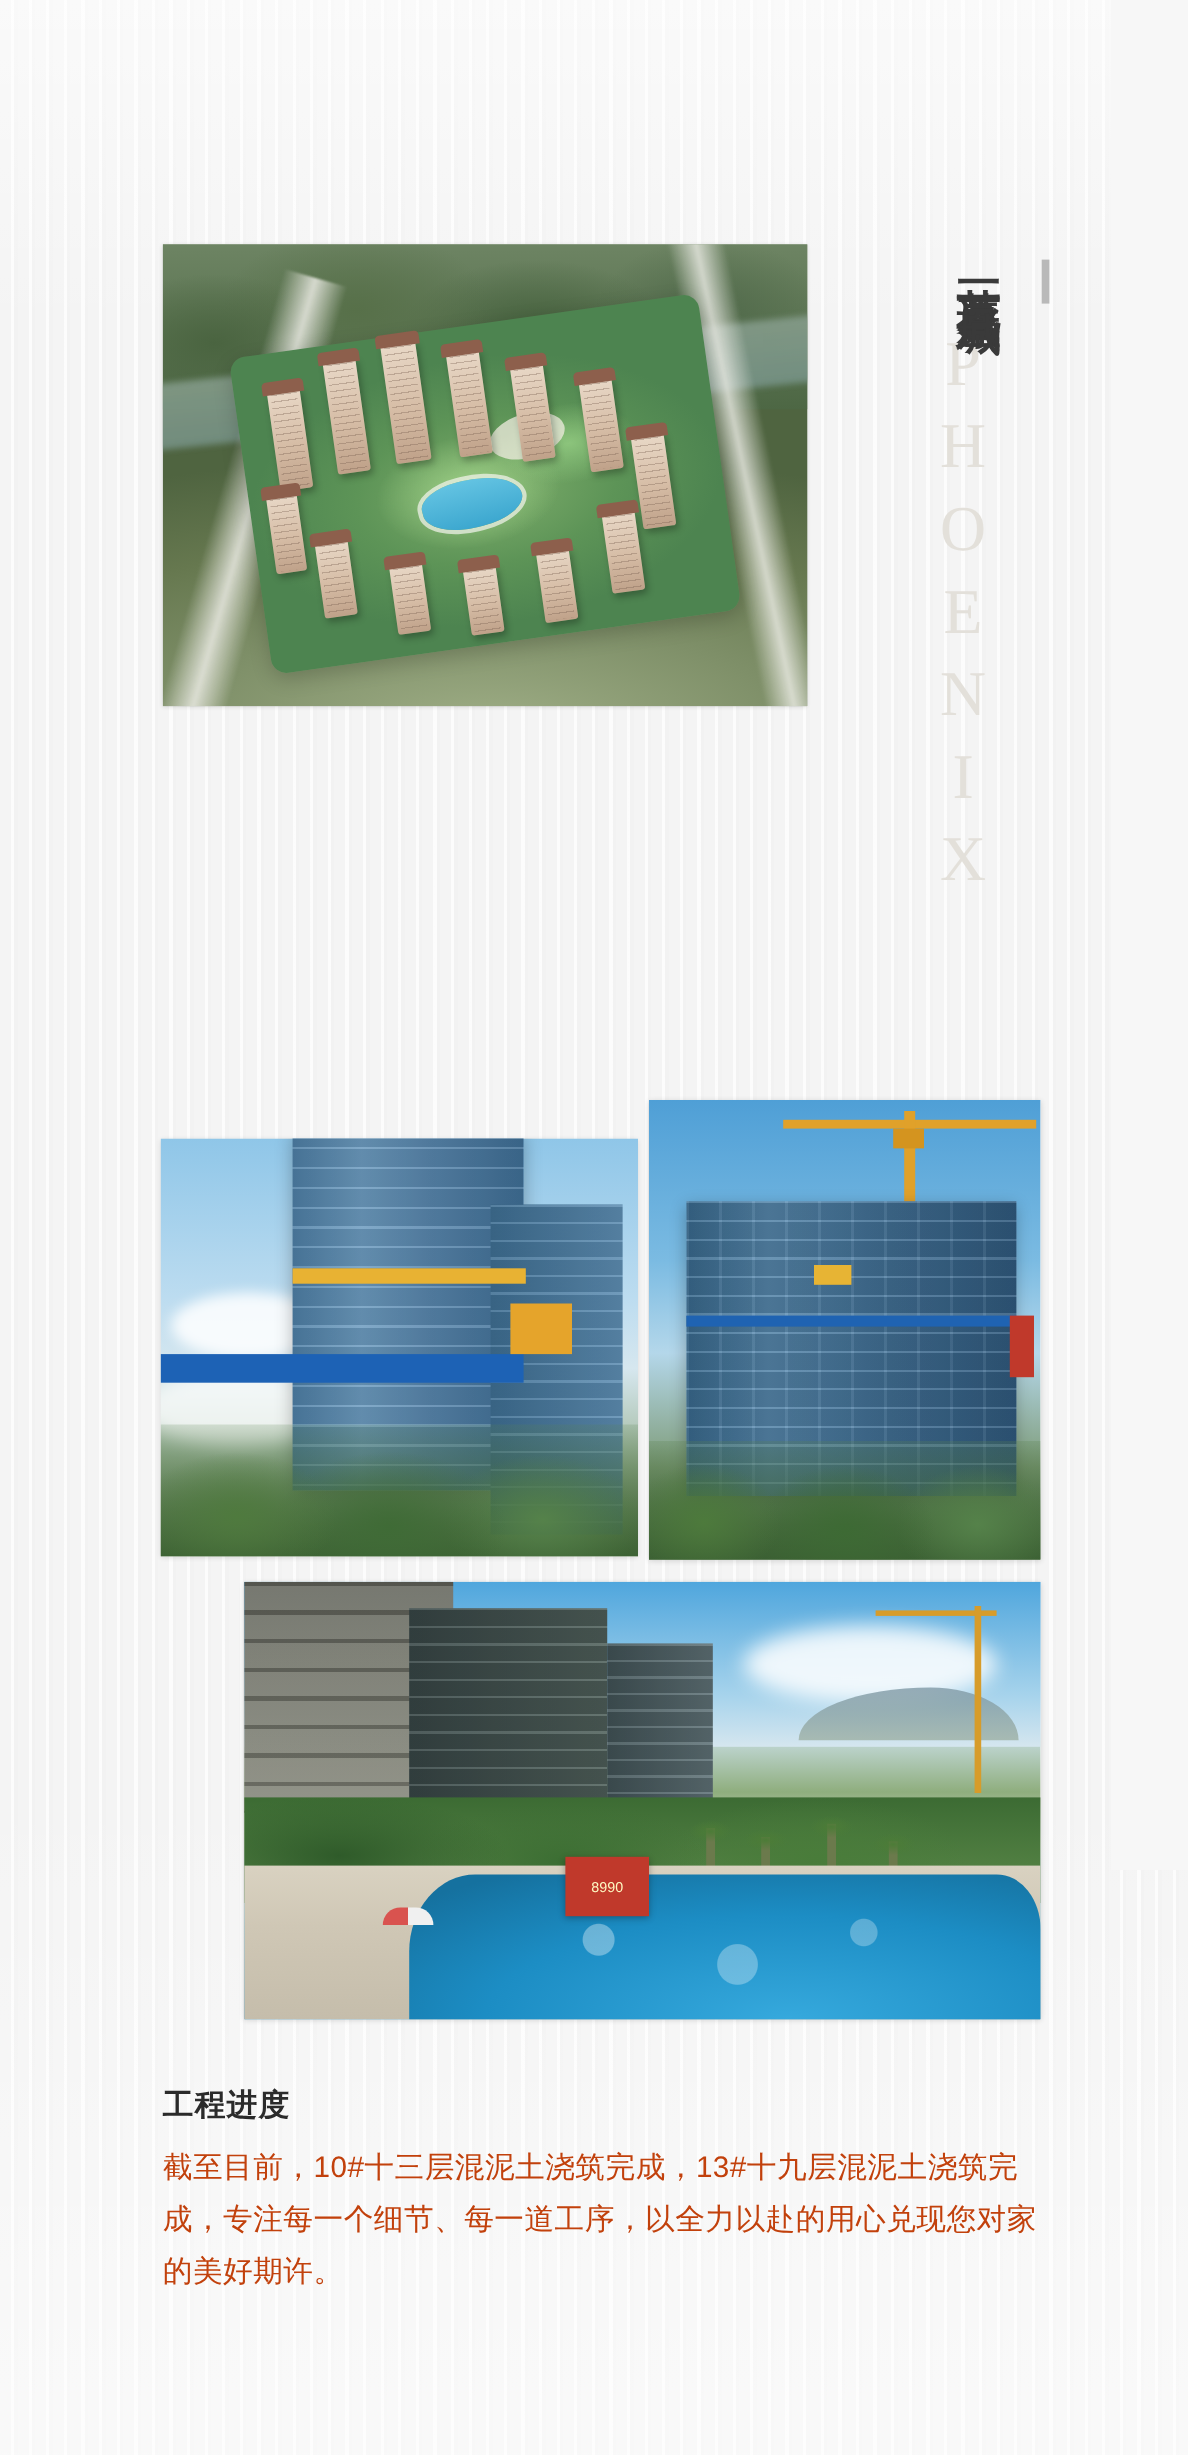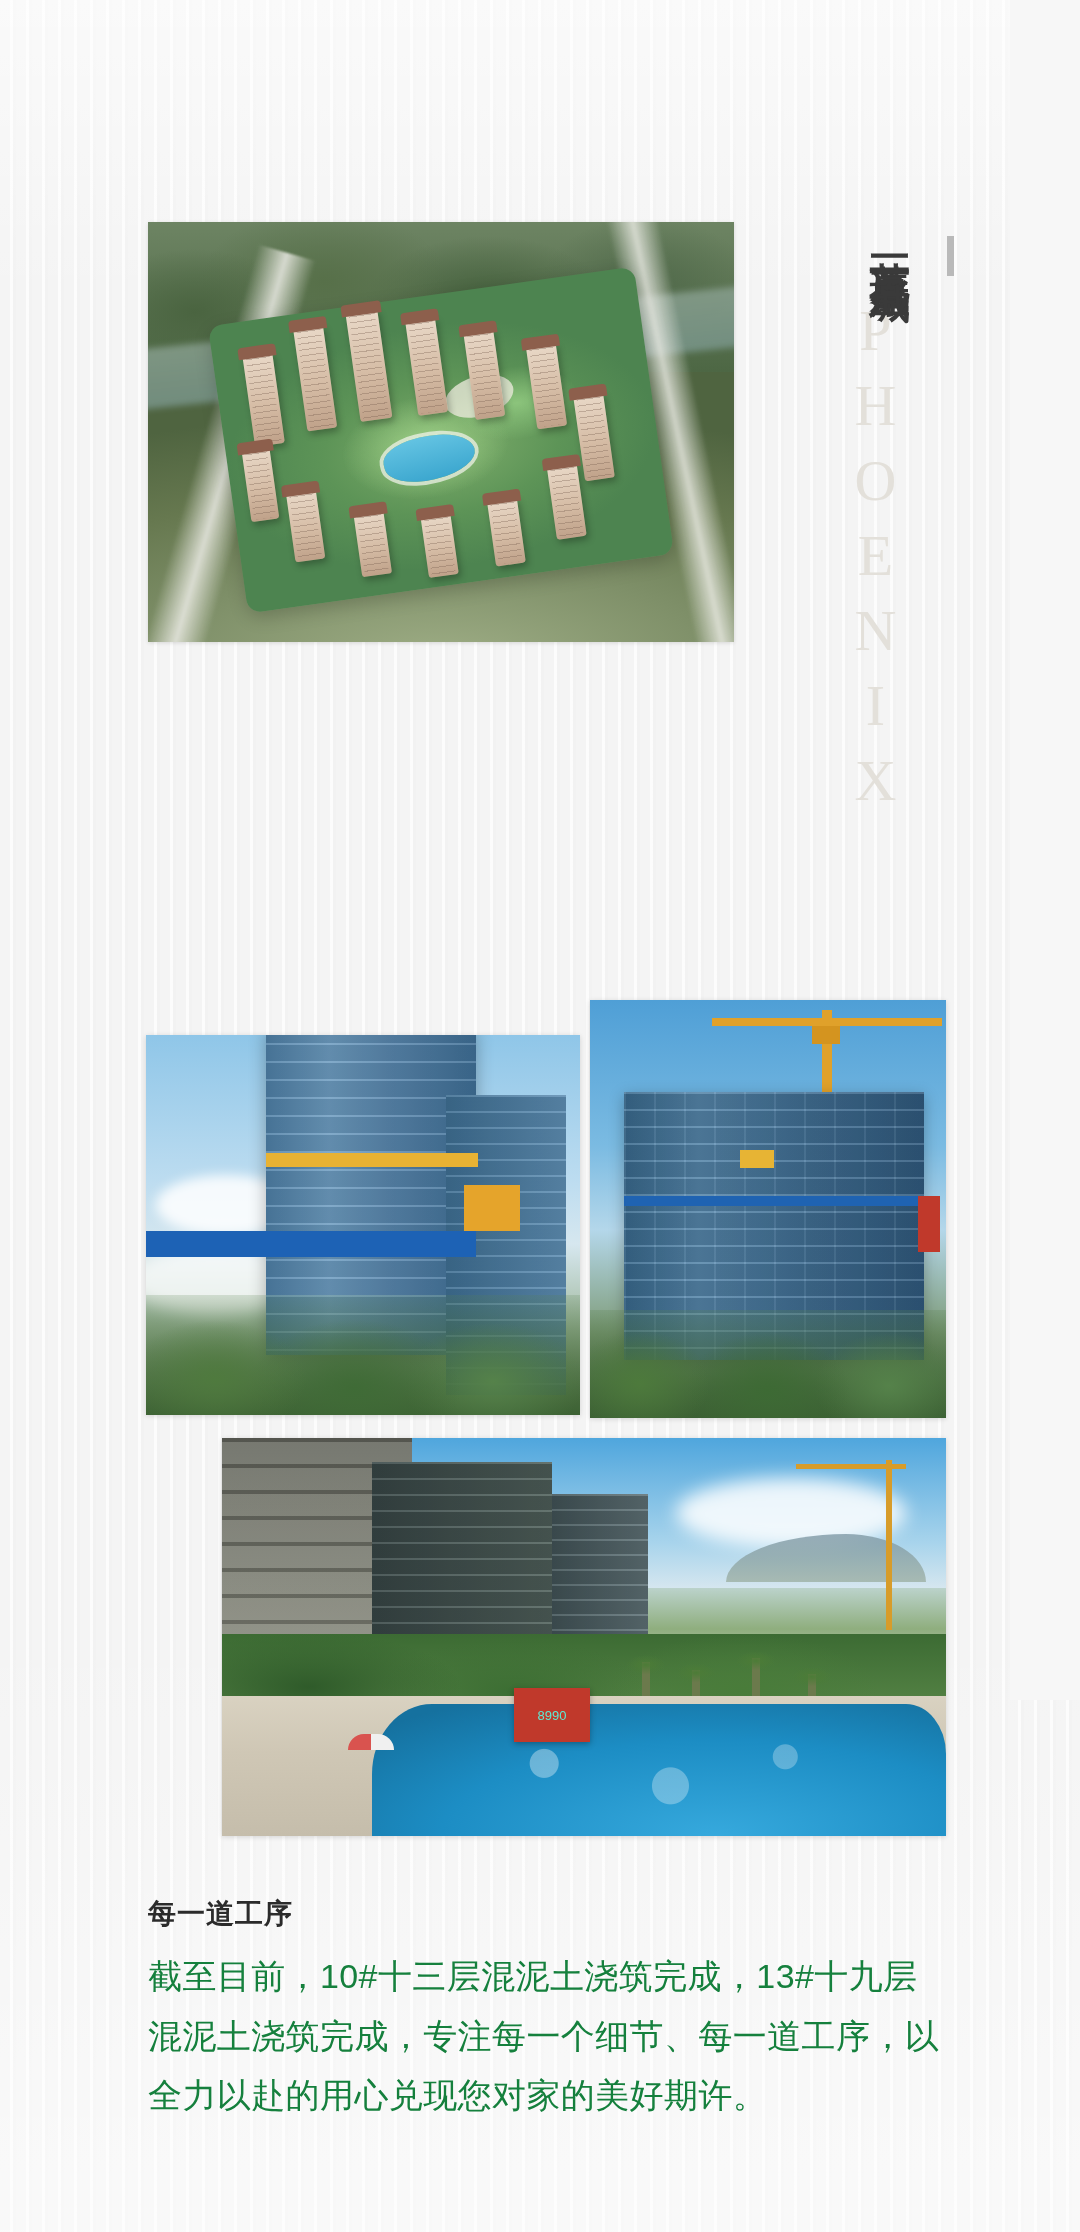--- a/index.html
+++ b/index.html
@@ -412,43 +412,43 @@
   .poolshot .deck { position:absolute; left:0; right:0; bottom: 0; height: 140px;
     background: linear-gradient(to bottom, #d9d2c1 0%, #cfc7b5 40%, #c5bdab 100%); }
   .poolshot .water { position:absolute; left: 150px; right: 0; bottom: 0; height: 132px;
     background: radial-gradient(ellipse 80% 120% at 60% 100%, #36a9dd 0%, #1c8dc4 60%, #15719f 100%);
     border-radius: 60px 40px 0 0 / 70px 50px 0 0; }
   .poolshot .water::after { content:""; position:absolute; inset:0;
     background: radial-gradient(circle at 30% 45%, rgba(255,255,255,0.35) 0 14px, rgba(255,255,255,0) 15px),
                 radial-gradient(circle at 52% 62%, rgba(255,255,255,0.3) 0 18px, rgba(255,255,255,0) 19px),
                 radial-gradient(circle at 72% 40%, rgba(255,255,255,0.28) 0 12px, rgba(255,255,255,0) 13px); }
   .poolshot .signboard { position:absolute; left: 292px; top: 250px; width: 76px; height: 54px;
-    background:#c0392b; color:#5eead4; font-size: 13px; display:flex; align-items:center; justify-content:center;
+    background:#c0392b; color:#fef9c3; font-size: 13px; display:flex; align-items:center; justify-content:center;
     font-family:"Liberation Sans",sans-serif; box-shadow: 0 2px 6px rgba(0,0,0,0.3); }
   .poolshot .umbrella { position:absolute; left: 126px; top: 296px; width: 46px; height: 16px;
     background: linear-gradient(to right,#d9534f 50%, #f0f0f0 50%); border-radius: 22px 22px 0 0; }
 
   
   .progress {
     position: absolute;
     left: 148px;
     top: 1895px;
     width: 800px;
   }
   .progress-title {
     font-size: 28px;
     font-weight: 700;
     color: #2b2b2b;
     margin-bottom: 14px;
     letter-spacing: 1px;
   }
   .progress-body {
-    font-size: 34px;
+    font-size: 27px;
     line-height: 1.75;
-    color: #15803d;
+    color: #c2410c;
     letter-spacing: 0.4px;
   }
 </style>
 </head>
 <body>
 
 <div class="page">
   <div class="bg-texture"></div>
   <div class="bg-band-top"></div>
   <div class="bg-band-bottom"></div>
@@ -531,16 +531,16 @@
       <div class="palm" style="left:530px; top:220px;"></div>
       <div class="palm" style="left:586px; top:236px;"></div>
       <div class="deck"></div>
       <div class="water"></div>
       <div class="signboard">8990</div>
       <div class="umbrella"></div>
     </div>
   </div>
 
   <div class="progress">
-    <div class="progress-title">每一道工序</div>
+    <div class="progress-title">工程进度</div>
     <div class="progress-body">截至目前，10#十三层混泥土浇筑完成，13#十九层混泥土浇筑完成，专注每一个细节、每一道工序，以全力以赴的用心兑现您对家的美好期许。</div>
   </div>
 </div>
 
 </body></html>

